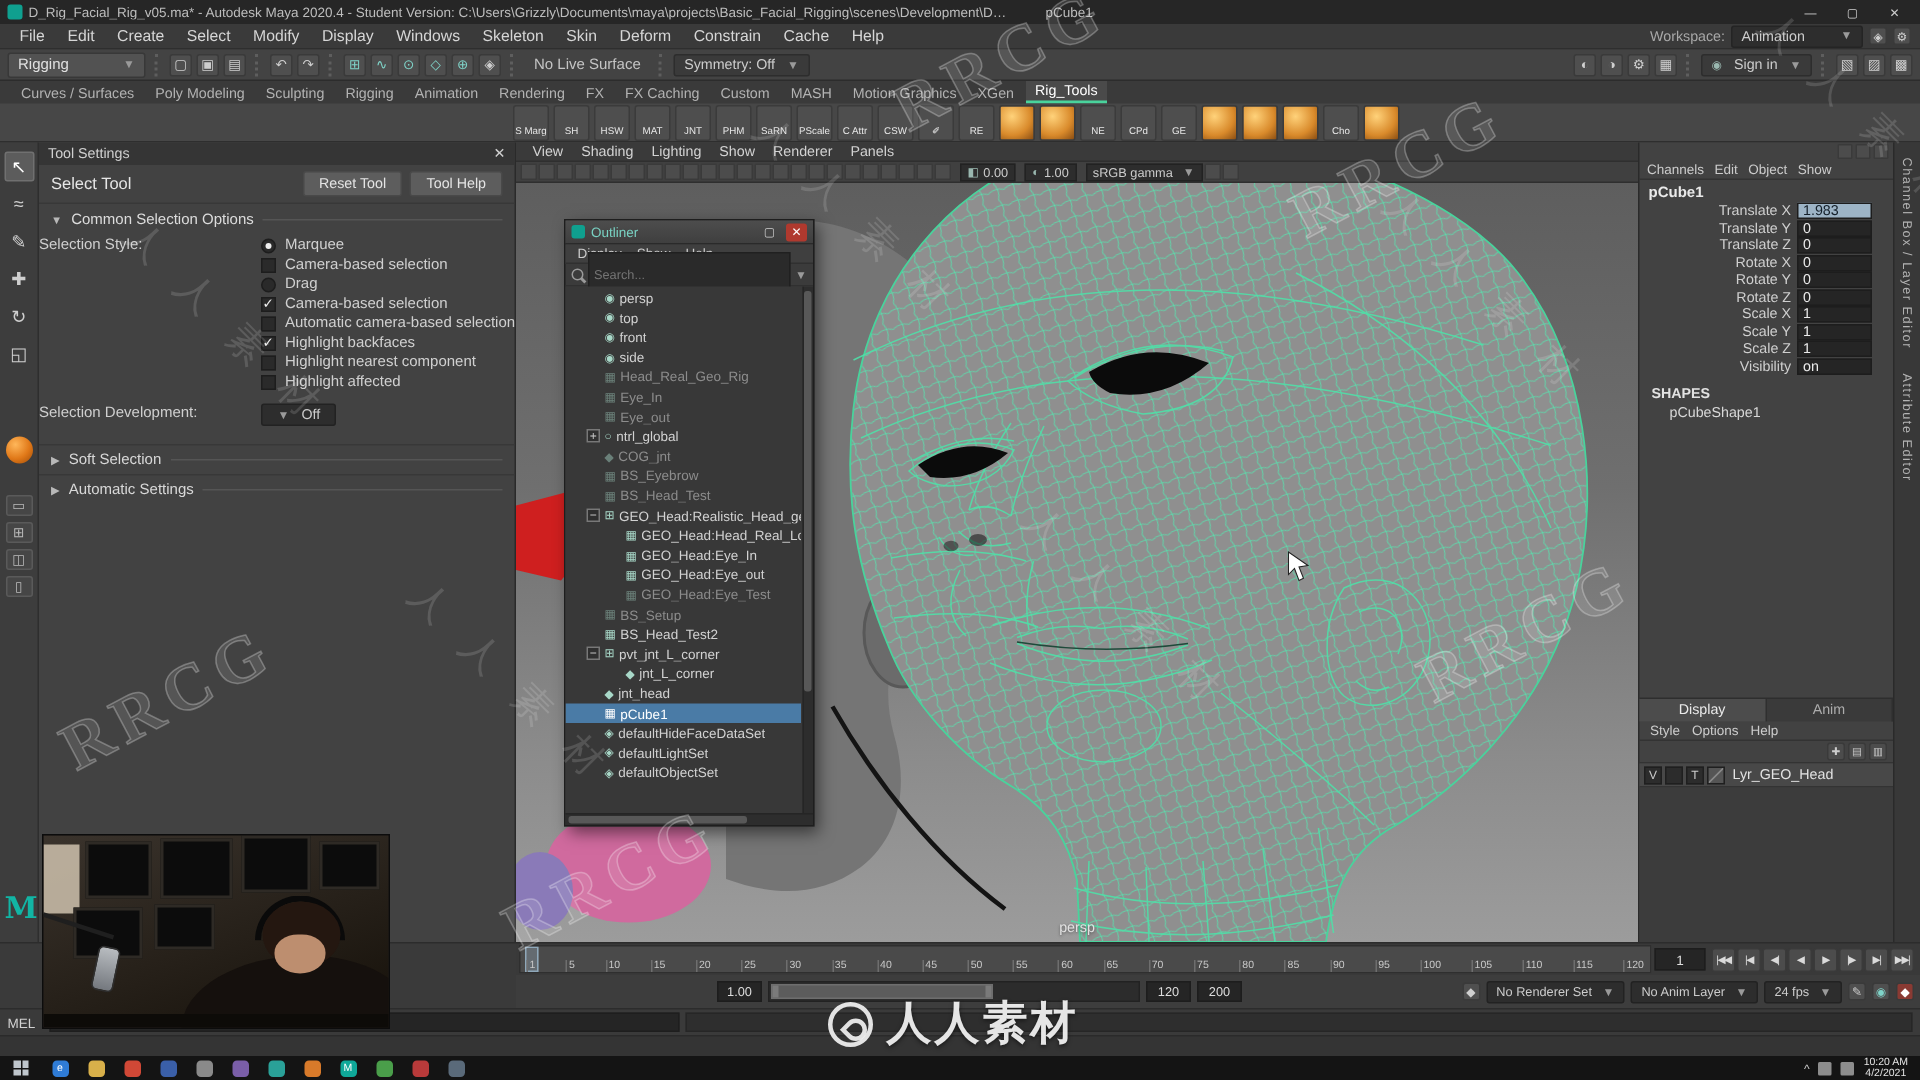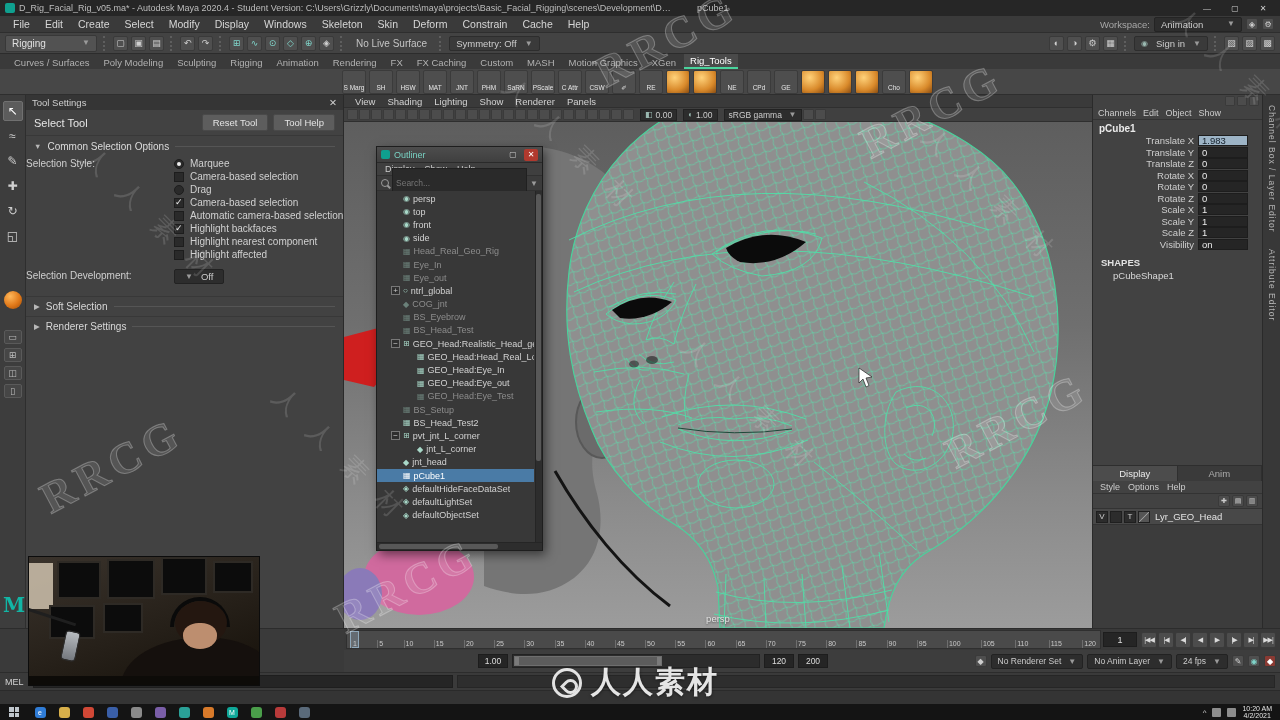--- a/index.html
+++ b/index.html
@@ -526,21 +526,21 @@
     <div class="ts-collapsed">
 
         <div class="ts-crow">
           <span class="tri">▶</span>
           <span>Soft Selection</span>
           <span class="ts-sec-line"></span>
         </div>
 
         <div class="ts-crow">
           <span class="tri">▶</span>
-          <span>Renderer Settings</span>
+          <span>Automatic Settings</span>
           <span class="ts-sec-line"></span>
         </div>
       </div>
   </div>
 
   <div class="viewport">
     <div class="vp-menubar">
 
     <span class="vp-menu">View</span>
         <span class="vp-menu">Shading</span>

